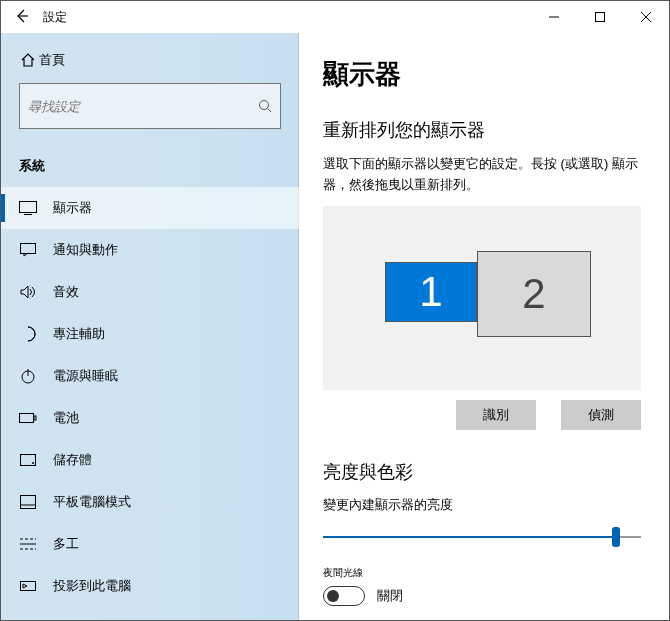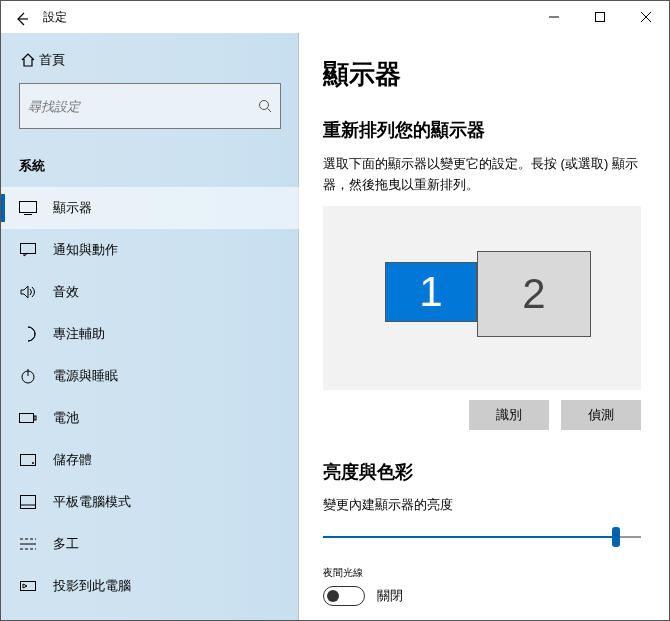--- a/index.html
+++ b/index.html
@@ -13,21 +13,21 @@
       background: #fff;
       border: 1px solid #555;
       position: relative;
     }
     .titlebar {
       height: 32px;
       display: flex;
       align-items: center;
       padding-left: 14px;
     }
-    .titlebar-left { display: flex; align-items: flex-end; gap: 14px; }
+    .titlebar-left { display: flex; align-items: flex-start; gap: 14px; }
     .titlebar-text { font-size: 12px; }
     .win-controls { margin-left: auto; display: flex; }
     .win-btn { width: 46px; height: 32px; display: flex; align-items: center; justify-content: center; }
     .app-body { display: flex; height: calc(100% - 32px); }
     .sidebar {
       width: 298px;
       background: linear-gradient(to right, #d0e3f0 0%, #cde2f1 65%, #c7dff0 100%);
       display: flex;
       flex-direction: column;
       padding-top: 4px;
@@ -83,21 +83,21 @@
       background: #0063b1;
     }
     .nav-label { font-size: 13px; }
     .nav-icon { width: 18px; height: 18px; display: flex; align-items: center; justify-content: center; }
     .content {
       flex: 1;
       padding: 24px 28px 0 24px;
       overflow: hidden;
     }
     h1 { font-size: 26px; font-weight: 600; margin-bottom: 26px; }
-    h2 { font-size: 18px; font-weight: 700; margin-bottom: 12px; }
+    h2 { font-size: 18px; font-weight: 400; margin-bottom: 12px; }
     .hint { font-size: 13px; line-height: 1.6; margin-bottom: 10px; }
     .arrange-box {
       background: #f2f2f2;
       height: 184px;
       position: relative;
       margin-bottom: 10px;
     }
     .monitor {
       position: absolute;
       border: 1px solid #555;
@@ -108,21 +108,21 @@
       font-weight: 300;
     }
     .mon1 {
       left: 62px; top: 56px; width: 92px; height: 60px;
       background: #0078d7; color: #fff;
     }
     .mon2 {
       left: 154px; top: 45px; width: 114px; height: 86px;
       background: #d9d9d9; color: #444;
     }
-    .btn-row { display: flex; gap: 12px; justify-content: flex-end; margin-bottom: 30px; }
+    .btn-row { display: flex; gap: 25px; justify-content: flex-end; margin-bottom: 30px; }
     .btn {
       width: 80px;
       height: 30px;
       background: #ccc;
       border: none;
       font-size: 13px;
       color: #000;
       cursor: pointer;
     }
     .sublabel { font-size: 13px; margin-bottom: 12px; }

